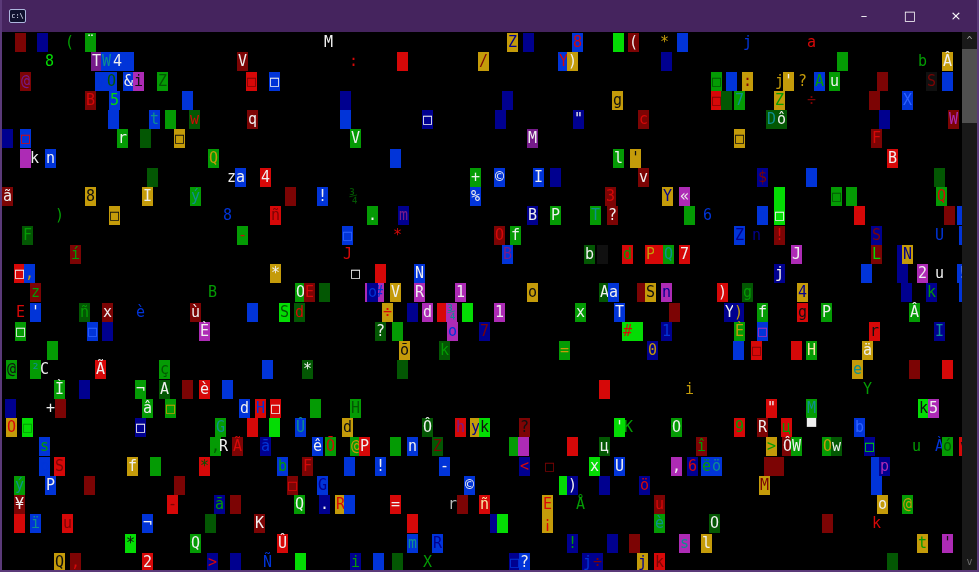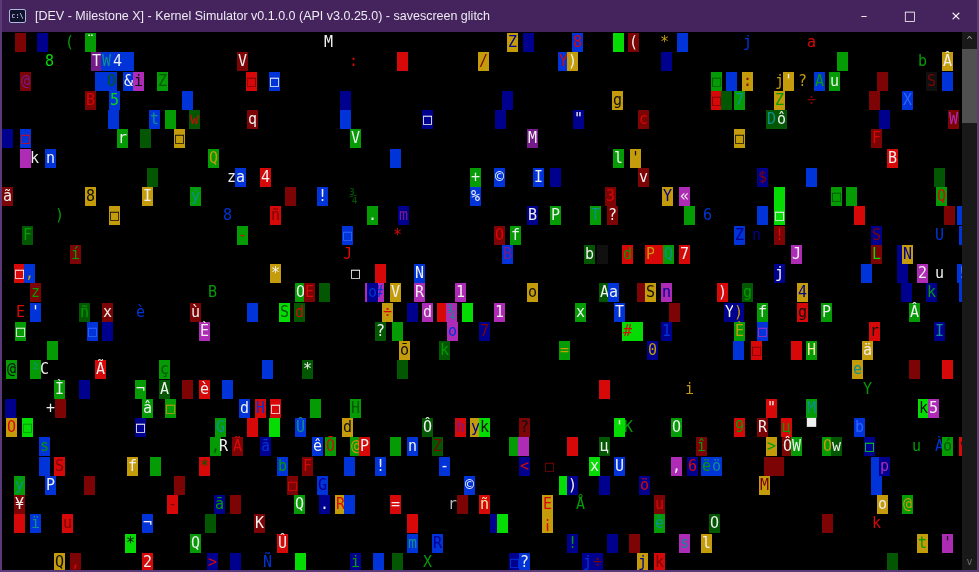--- a/index.html
+++ b/index.html
@@ -58,21 +58,20 @@
     position:absolute;left:0;top:17px;width:15px;height:74px;
     background:var(--thumb,#505050);
   }
 </style>
 </head>
 <body>
 
 <div class="window">
   <div class="titlebar">
     <div class="app-icon">c:\</div>
-    <div class="title-text">[DEV - Milestone X] - Kernel Simulator v0.1.0.0 (API v3.0.25.0) - savescreen glitch</div>
     <div class="win-buttons">
       <div class="win-btn">–</div>
       <div class="win-btn">□</div>
       <div class="win-btn">×</div>
     </div>
   </div>
 
   <div class="console">
     <div id="cells">
         <span class="cell" style="left: 13px; top: 1px; background: rgb(124, 4, 4); color: rgb(239, 239, 239);"> </span>

